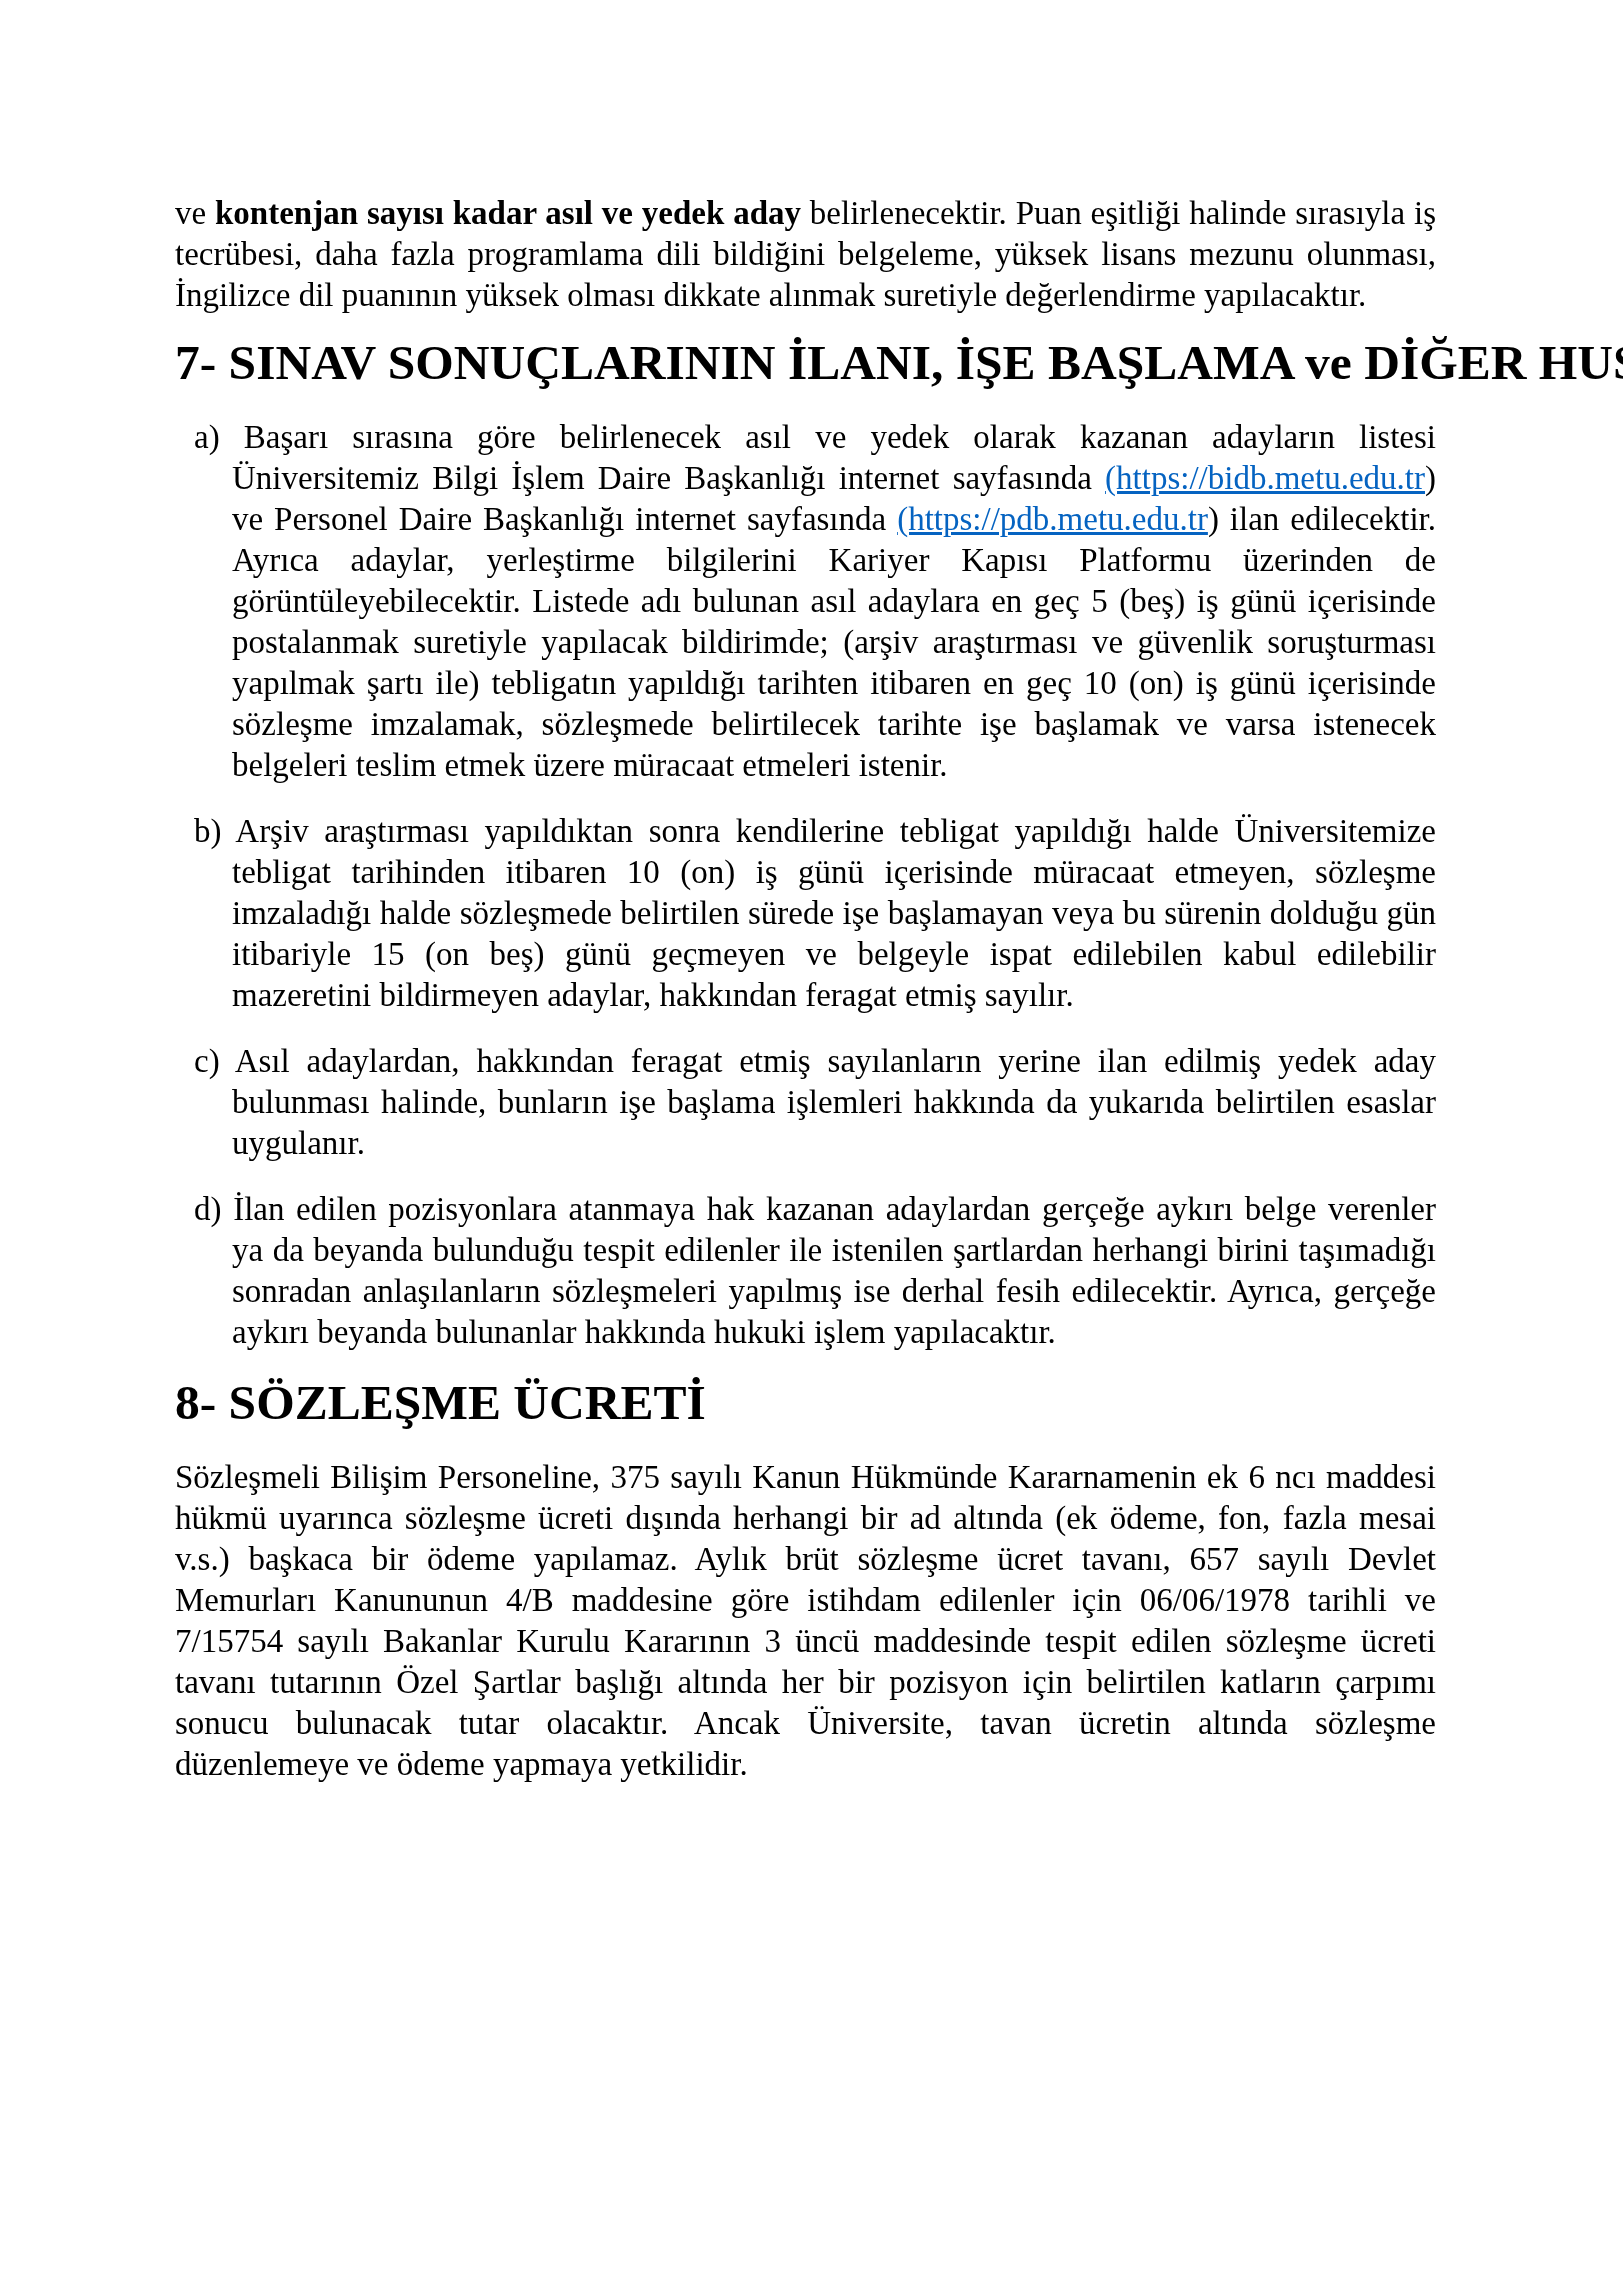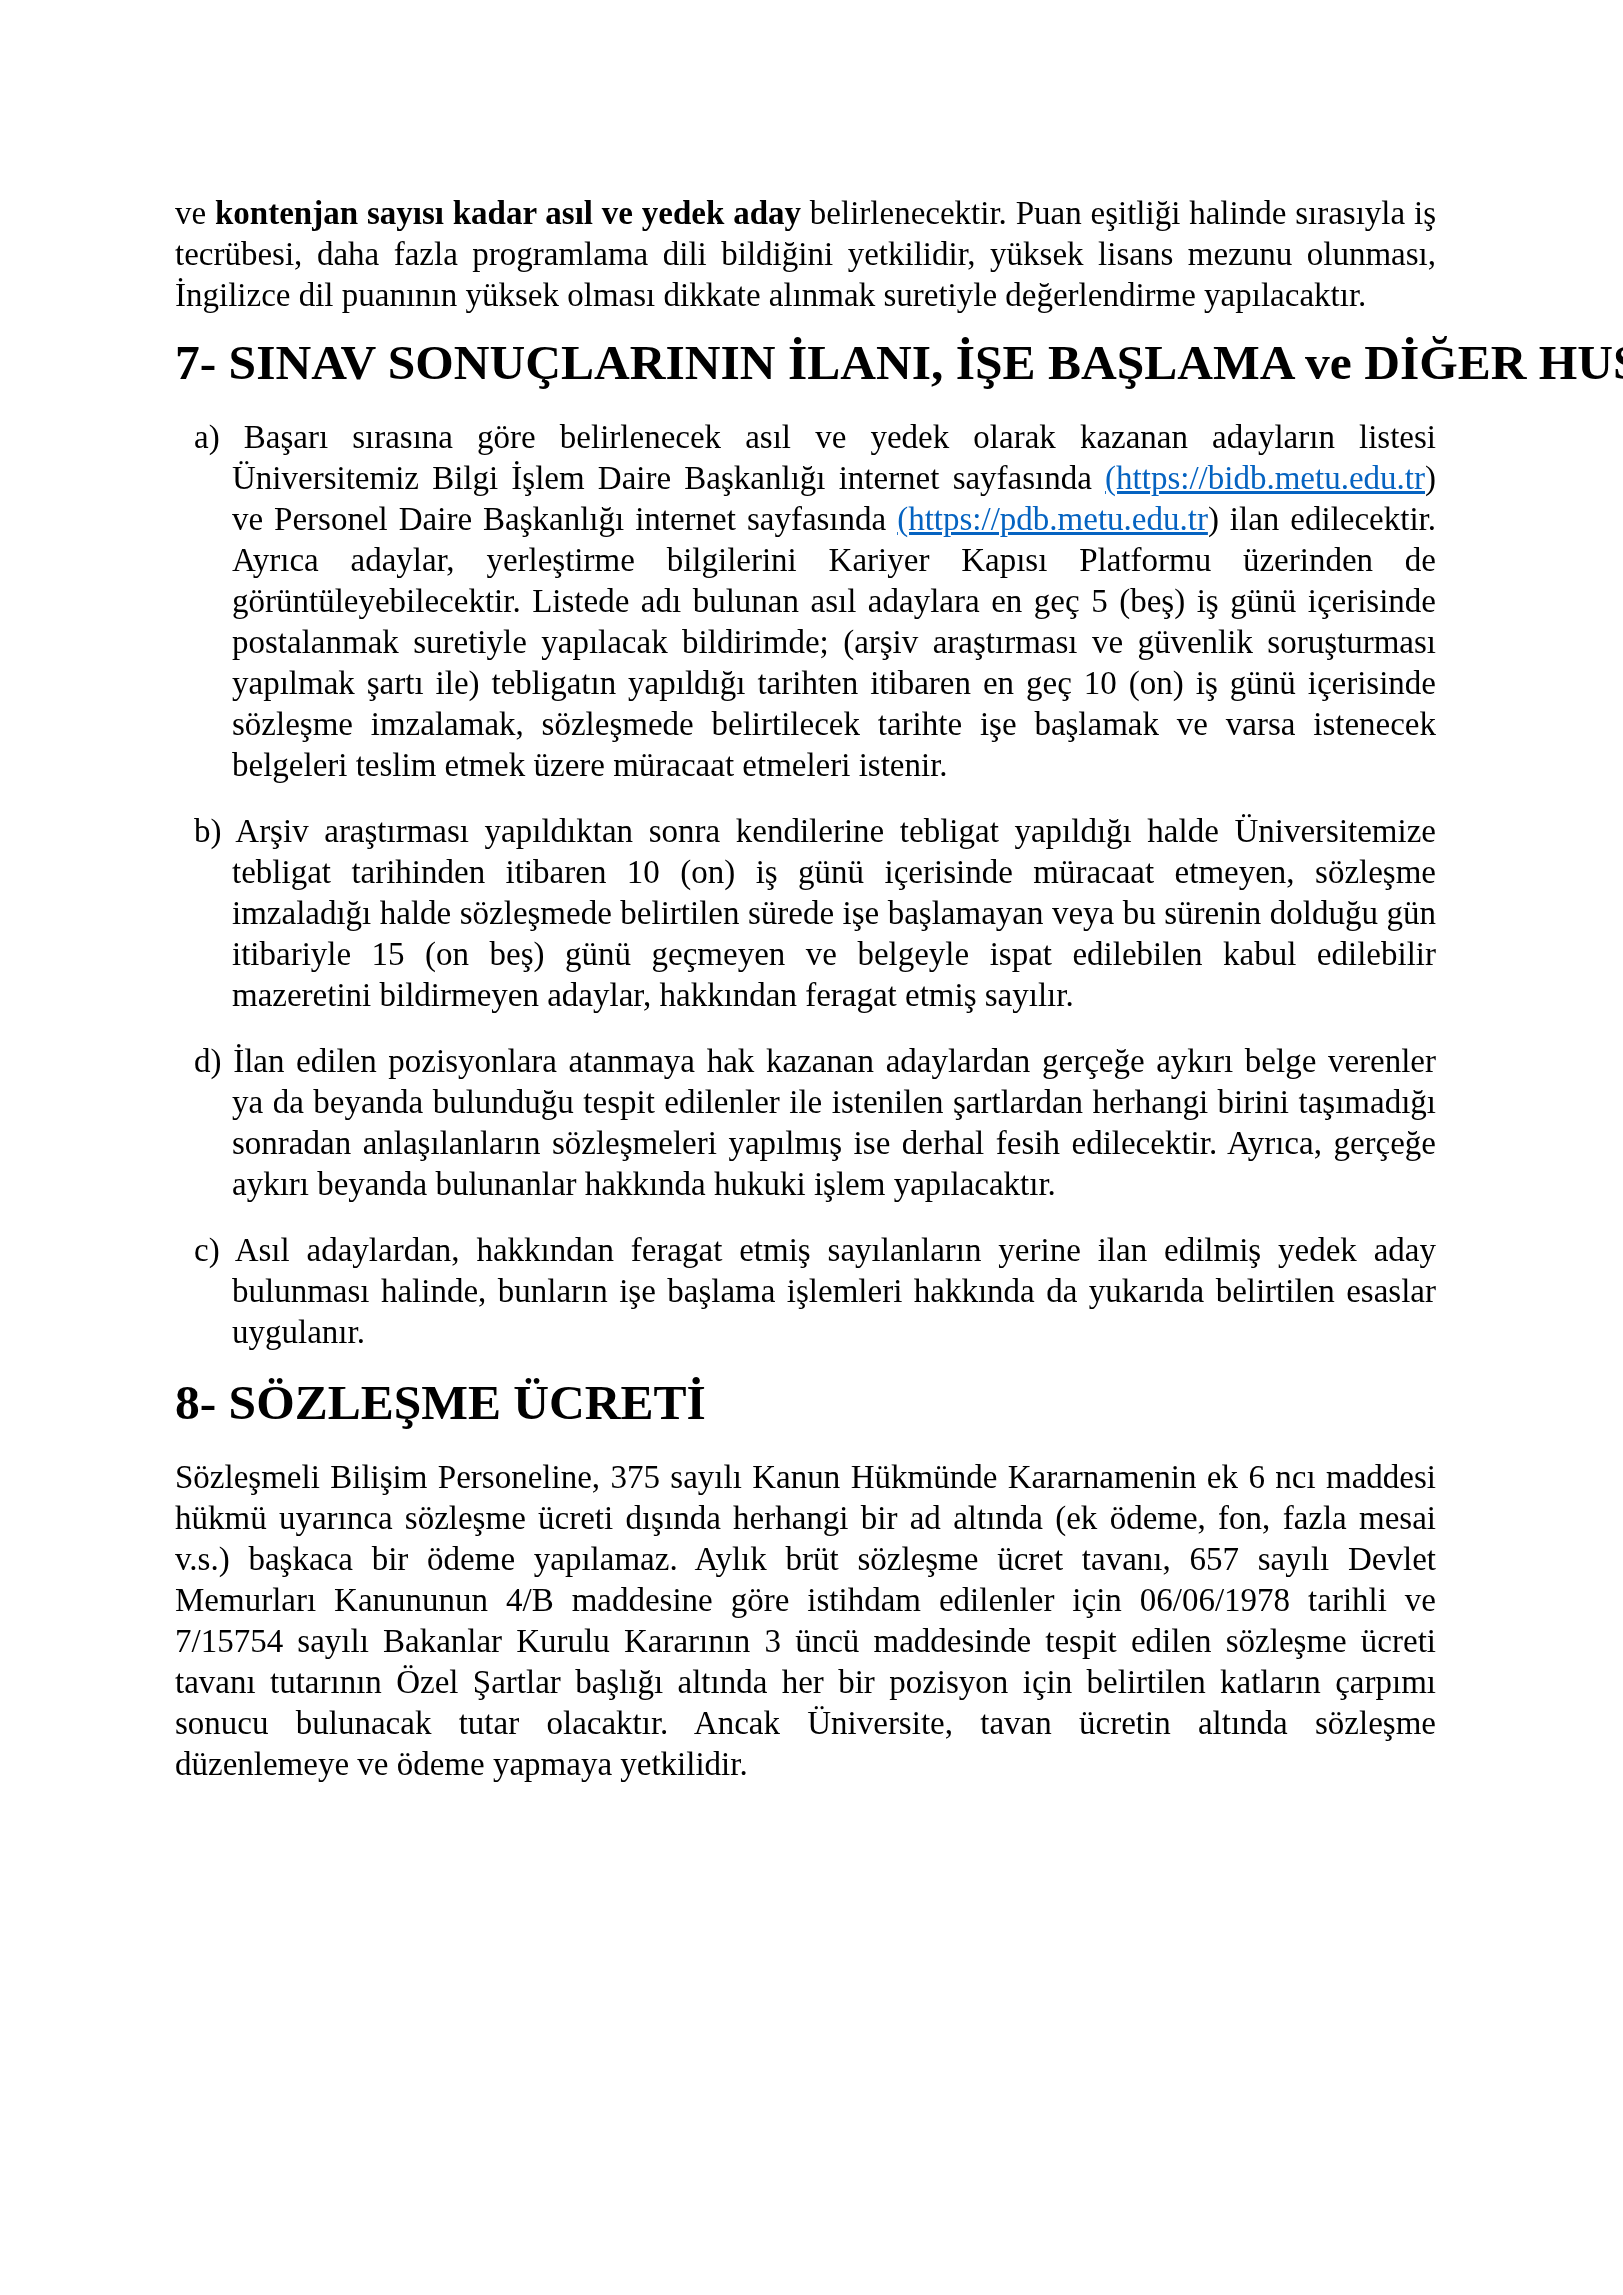--- a/index.html
+++ b/index.html
@@ -48,30 +48,30 @@
     color: #0563C1;
     text-decoration: underline;
     cursor: pointer;
   }
 </style>
 </head>
 <body>
 
 <div class="page-content">
 
-  <p class="para"><span>ve </span><span class="bold-run">kontenjan sayısı kadar asıl ve yedek aday</span><span> belirlenecektir. Puan eşitliği halinde sırasıyla iş tecrübesi, daha fazla programlama dili bildiğini yetkilidir, yüksek lisans mezunu olunması, İngilizce dil puanının yüksek olması dikkate alınmak suretiyle değerlendirme yapılacaktır.</span></p>
+  <p class="para"><span>ve </span><span class="bold-run">kontenjan sayısı kadar asıl ve yedek aday</span><span> belirlenecektir. Puan eşitliği halinde sırasıyla iş tecrübesi, daha fazla programlama dili bildiğini belgeleme, yüksek lisans mezunu olunması, İngilizce dil puanının yüksek olması dikkate alınmak suretiyle değerlendirme yapılacaktır.</span></p>
 
   <h2 class="doc-heading">7- SINAV SONUÇLARININ İLANI, İŞE BAŞLAMA ve DİĞER HUSUSLAR</h2>
 
   <p class="list-item"><span>a)</span> <span>Başarı sırasına göre belirlenecek asıl ve yedek olarak kazanan adayların listesi Üniversitemiz Bilgi İşlem Daire Başkanlığı internet sayfasında </span><a class="doc-link">(https://bidb.metu.edu.tr</a><span>) ve Personel Daire Başkanlığı internet sayfasında </span><a class="doc-link">(https://pdb.metu.edu.tr</a><span>) ilan edilecektir. Ayrıca adaylar, yerleştirme bilgilerini Kariyer Kapısı Platformu üzerinden de görüntüleyebilecektir. Listede adı bulunan asıl adaylara en geç 5 (beş) iş günü içerisinde postalanmak suretiyle yapılacak bildirimde; (arşiv araştırması ve güvenlik soruşturması yapılmak şartı ile) tebligatın yapıldığı tarihten itibaren en geç 10 (on) iş günü içerisinde sözleşme imzalamak, sözleşmede belirtilecek tarihte işe başlamak ve varsa istenecek belgeleri teslim etmek üzere müracaat etmeleri istenir.</span></p>
 
   <p class="list-item"><span>b)</span> <span>Arşiv araştırması yapıldıktan sonra kendilerine tebligat yapıldığı halde Üniversitemize tebligat tarihinden itibaren 10 (on) iş günü içerisinde müracaat etmeyen, sözleşme imzaladığı halde sözleşmede belirtilen sürede işe başlamayan veya bu sürenin dolduğu gün itibariyle 15 (on beş) günü geçmeyen ve belgeyle ispat edilebilen kabul edilebilir mazeretini bildirmeyen adaylar, hakkından feragat etmiş sayılır.</span></p>
 
+  <p class="list-item"><span>c)</span> <span>Asıl adaylardan, hakkından feragat etmiş sayılanların yerine ilan edilmiş yedek aday bulunması halinde, bunların işe başlama işlemleri hakkında da yukarıda belirtilen esaslar uygulanır.</span></p>
+
   <p class="list-item"><span>d)</span> <span>İlan edilen pozisyonlara atanmaya hak kazanan adaylardan gerçeğe aykırı belge verenler ya da beyanda bulunduğu tespit edilenler ile istenilen şartlardan herhangi birini taşımadığı sonradan anlaşılanların sözleşmeleri yapılmış ise derhal fesih edilecektir. Ayrıca, gerçeğe aykırı beyanda bulunanlar hakkında hukuki işlem yapılacaktır.</span></p>
-
-  <p class="list-item"><span>c)</span> <span>Asıl adaylardan, hakkından feragat etmiş sayılanların yerine ilan edilmiş yedek aday bulunması halinde, bunların işe başlama işlemleri hakkında da yukarıda belirtilen esaslar uygulanır.</span></p>
 
   <h2 class="doc-heading heading-gap-top">8- SÖZLEŞME ÜCRETİ</h2>
 
   <p class="para">Sözleşmeli Bilişim Personeline, 375 sayılı Kanun Hükmünde Kararnamenin ek 6 ncı maddesi hükmü uyarınca sözleşme ücreti dışında herhangi bir ad altında (ek ödeme, fon, fazla mesai v.s.) başkaca bir ödeme yapılamaz. Aylık brüt sözleşme ücret tavanı, 657 sayılı Devlet Memurları Kanununun 4/B maddesine göre istihdam edilenler için 06/06/1978 tarihli ve 7/15754 sayılı Bakanlar Kurulu Kararının 3 üncü maddesinde tespit edilen sözleşme ücreti tavanı tutarının Özel Şartlar başlığı altında her bir pozisyon için belirtilen katların çarpımı sonucu bulunacak tutar olacaktır. Ancak Üniversite, tavan ücretin altında sözleşme düzenlemeye ve ödeme yapmaya yetkilidir.</p>
 
 </div>
 
 
 </body></html>

